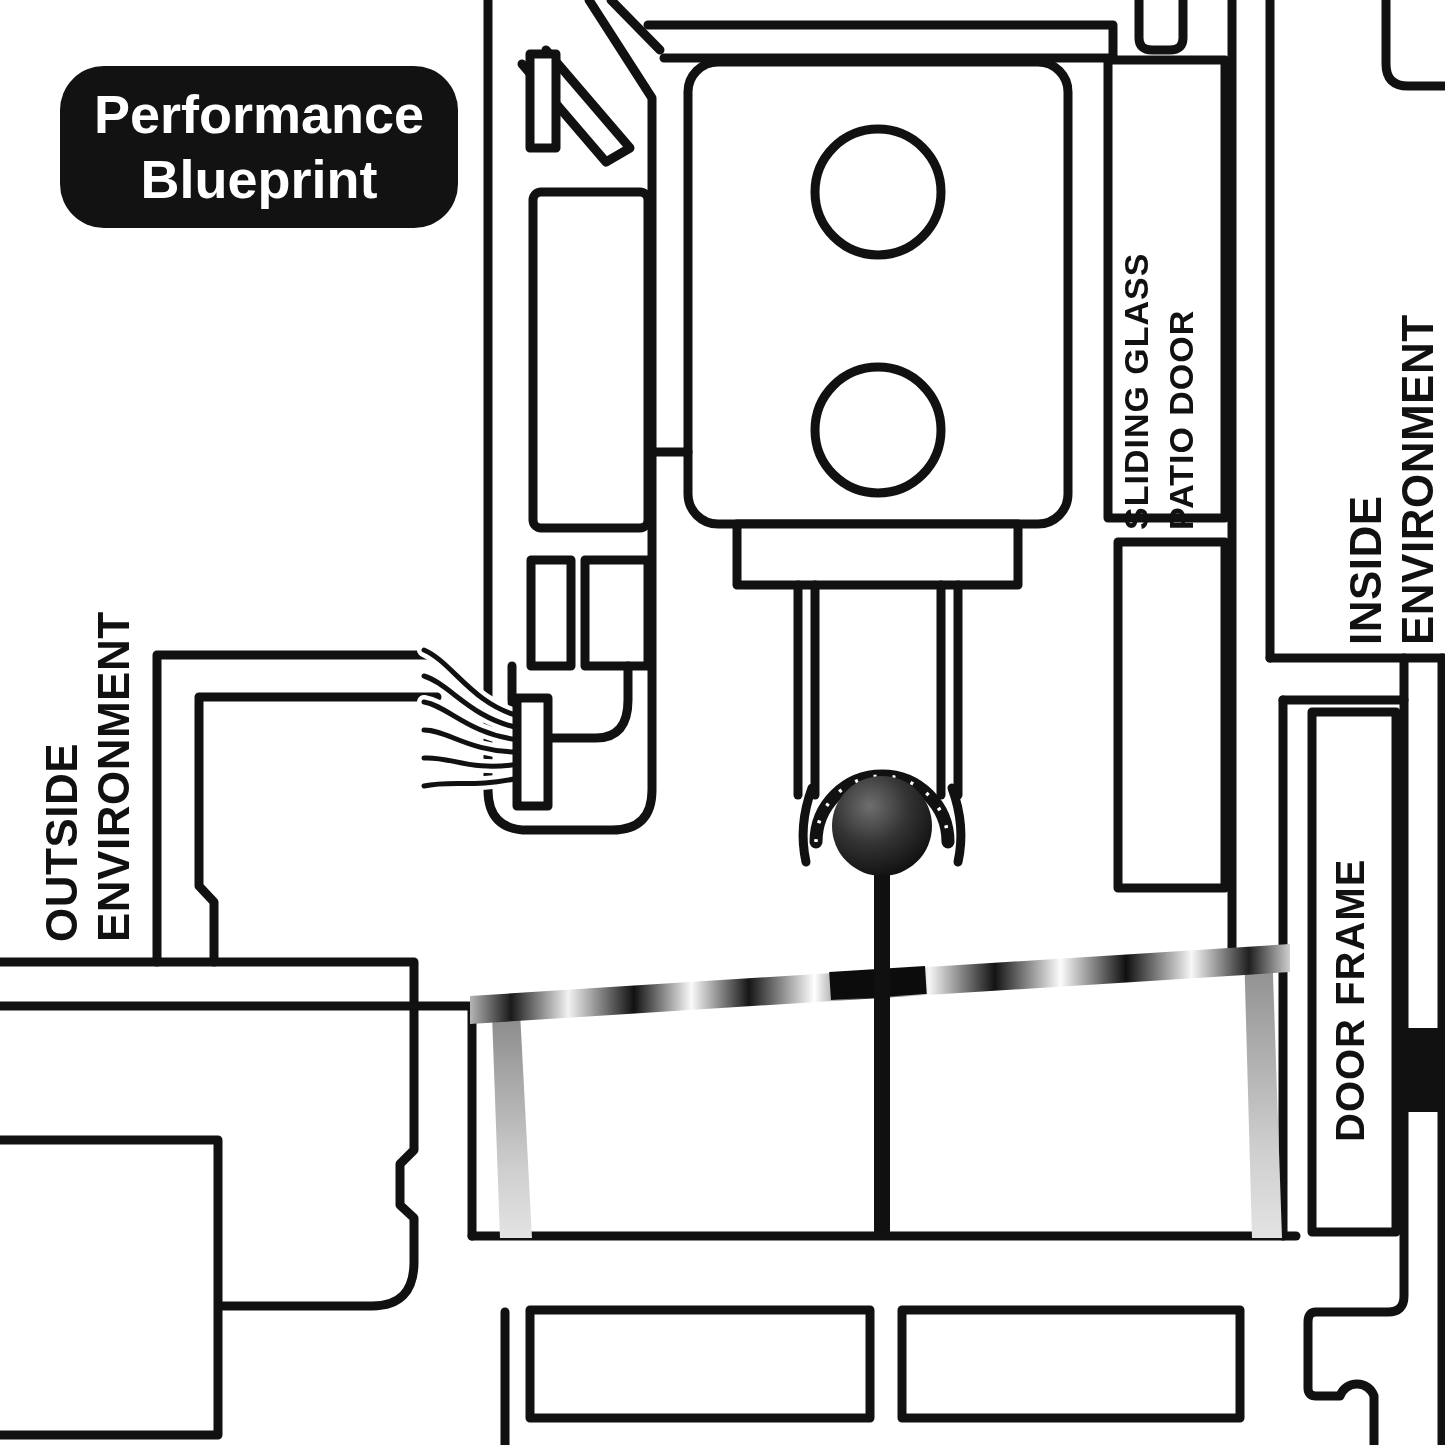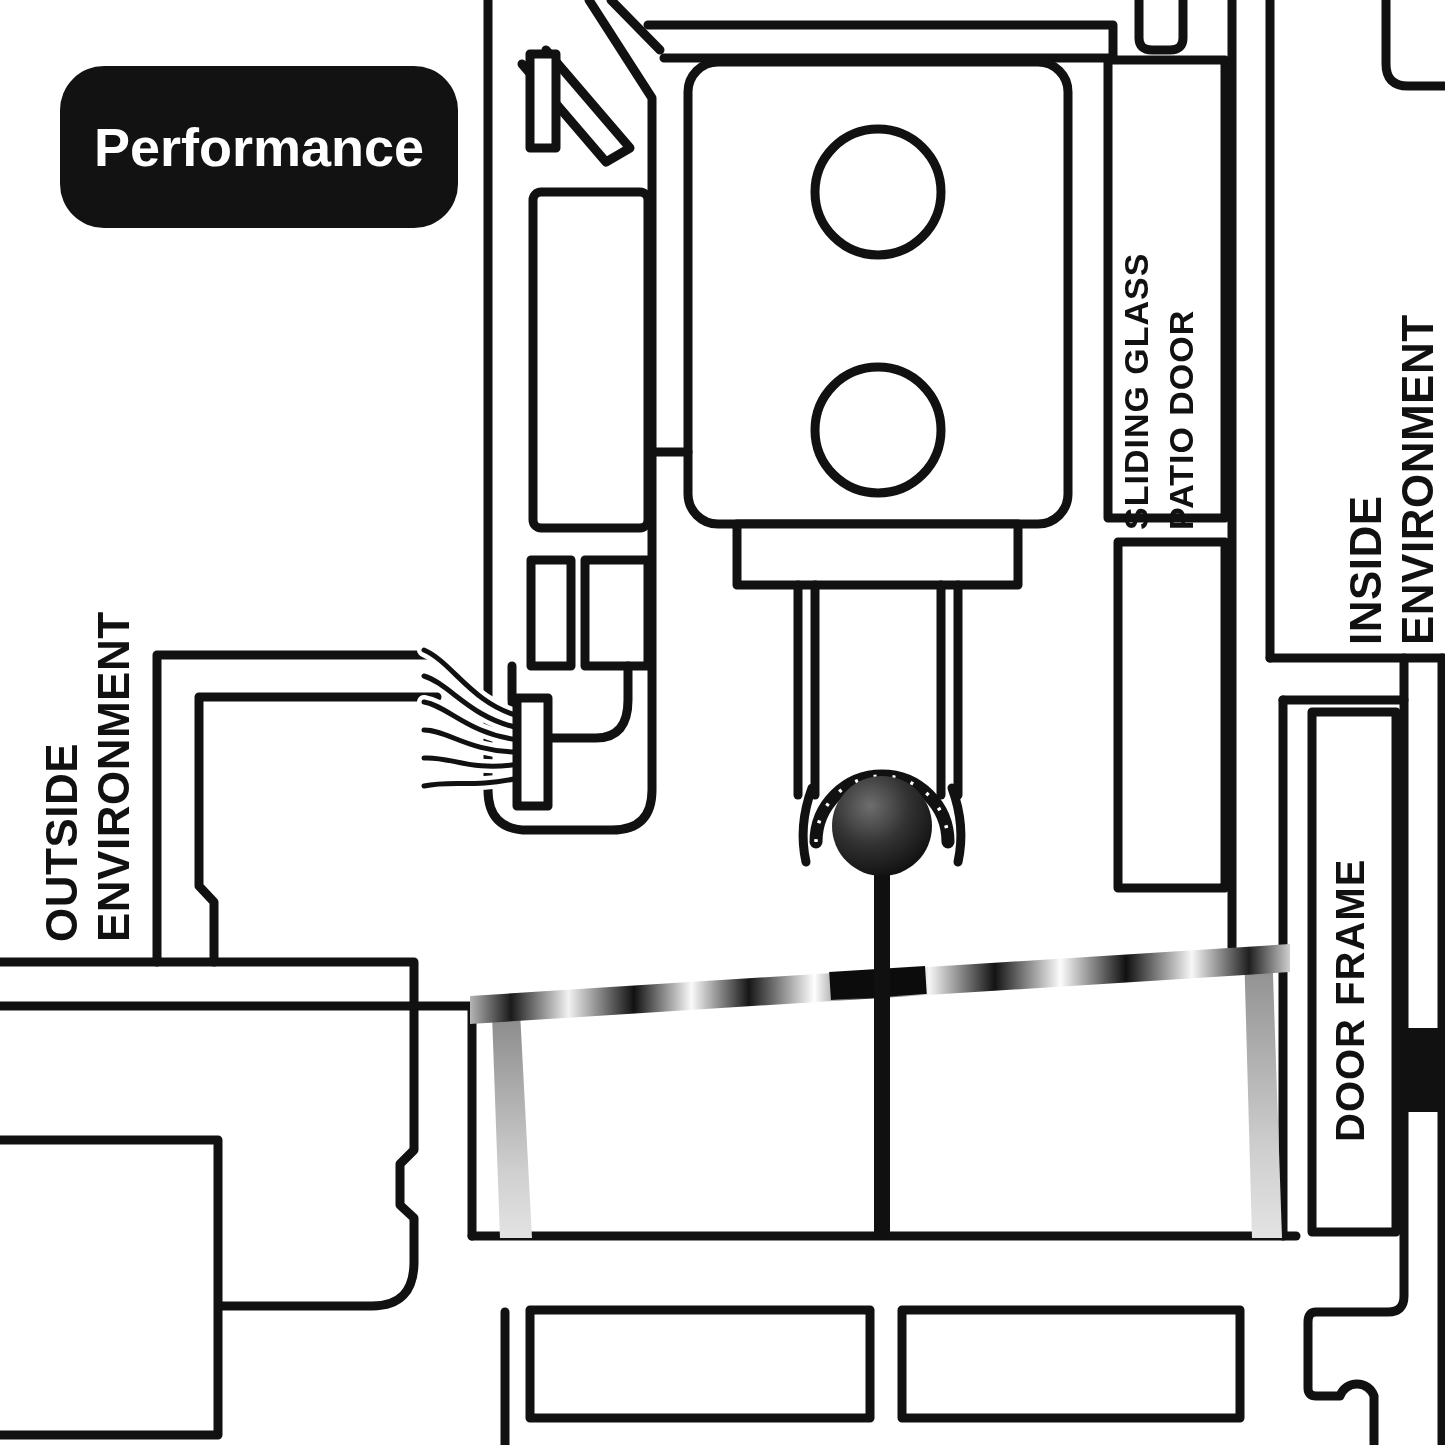--- a/index.html
+++ b/index.html
@@ -160,20 +160,21 @@
       <path d="M 812,788 Q 798,826 806,862" class="ln" stroke-width="6"></path>
       <path d="M 952,788 Q 966,826 958,862" class="ln" stroke-width="6"></path>
       <path d="M 816,842 A 66,66 0 1 1 948,842" stroke="var(--line)" stroke-width="13" fill="none" stroke-linecap="round"></path>
       <path d="M 816,842 A 66,66 0 1 1 948,842" stroke="#ffffff" stroke-width="3.5" fill="none" stroke-dasharray="3 16"></path>
       <circle cx="882" cy="826" r="50" fill="url(#wheelGrad)"></circle>
     </g>
   </svg>
 
   <div class="badge">
     <span>Performance</span>
+    <span>Blueprint</span>
   </div>
 
   <div class="vlabel lbl-sliding">
     <span class="l">SLIDING GLASS</span>
     <span class="l">PATIO DOOR</span>
   </div>
 
   <div class="vlabel lbl-inside">
     <span class="l">INSIDE</span>
     <span class="l">ENVIRONMENT</span>

